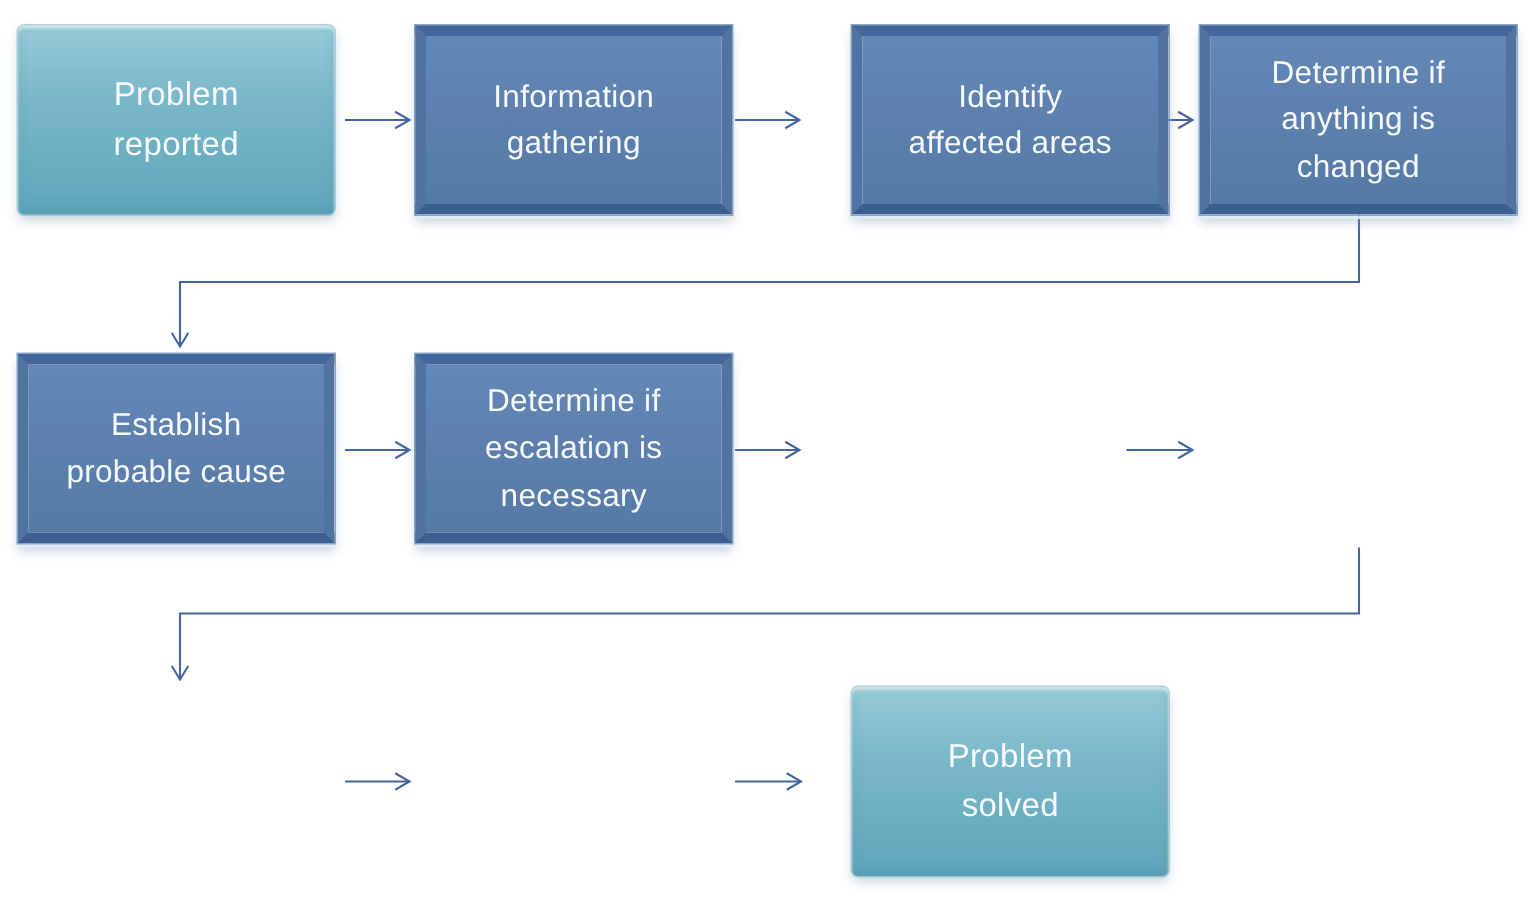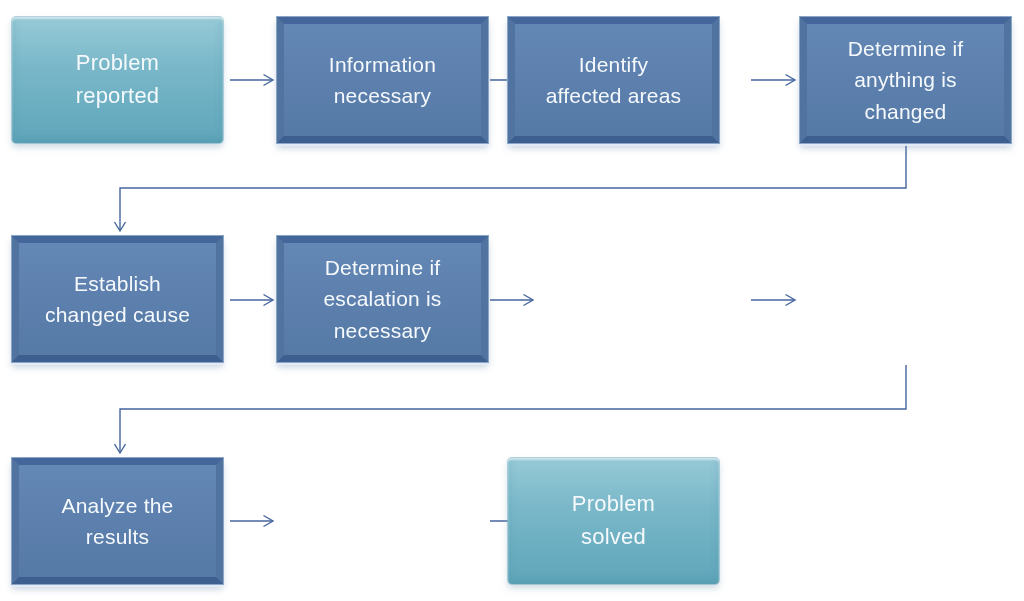--- a/index.html
+++ b/index.html
@@ -21,21 +21,21 @@
     border-color:#44669b #51739f #3d5f90 #51739f;
     box-shadow:0 0 0 1px #8aa5c6, 0 3px 0 rgba(226,236,246,.9), 0 5px 7px rgba(130,152,185,.45);
   }
   .terminator{
     background:linear-gradient(180deg,#97cad7 0%,#7ab8c9 38%,#69adc0 75%,#60a6ba 100%);
     border-radius:4px;
     box-shadow:inset 0 2px 2px rgba(255,255,255,.55), inset 0 -4px 8px rgba(70,140,160,.30),
                0 0 0 1px rgba(120,175,195,.55), 0 4px 7px rgba(150,180,196,.5);
   }
   .terminator .label{font-size:22px;}
-  .c1{left:12px}.c2{left:277px}.c3{left:508px}.c4{left:800px}
+  .c1{left:12px}.c2{left:277px}.c3{left:568px}.c4{left:800px}
   .r1{top:17px}.r2{top:236px}.r3{top:458px}
 </style>
 </head>
 <body>
 
 <div class="canvas">
 
   <svg class="connector-layer" width="1024" height="601" viewBox="0 0 1024 601">
 
     <g>
@@ -83,44 +83,40 @@
         <path class="connector" d="M524.5 515.5 L534 521 L524.5 526.5"></path>
     </g>
   </svg>
 
   <div class="node terminator r1 c1">
     <span class="label">Problem
 reported</span>
   </div>
   <div class="node process r1 c2">
     <span class="label">Information
-necessary</span>
+gathering</span>
   </div>
   <div class="node process r1 c3">
     <span class="label">Identify
 affected areas</span>
   </div>
   <div class="node process r1 c4">
     <span class="label">Determine if
 anything is
 changed</span>
   </div>
 
   <div class="node process r2 c1">
     <span class="label">Establish
-changed cause</span>
+probable cause</span>
   </div>
   <div class="node process r2 c2">
     <span class="label">Determine if
 escalation is
 necessary</span>
   </div>
 
-  <div class="node process r3 c1">
-    <span class="label">Analyze the
-results</span>
-  </div>
   <div class="node terminator r3 c3">
     <span class="label">Problem
 solved</span>
   </div>
 
 </div>
 
 </body></html>

